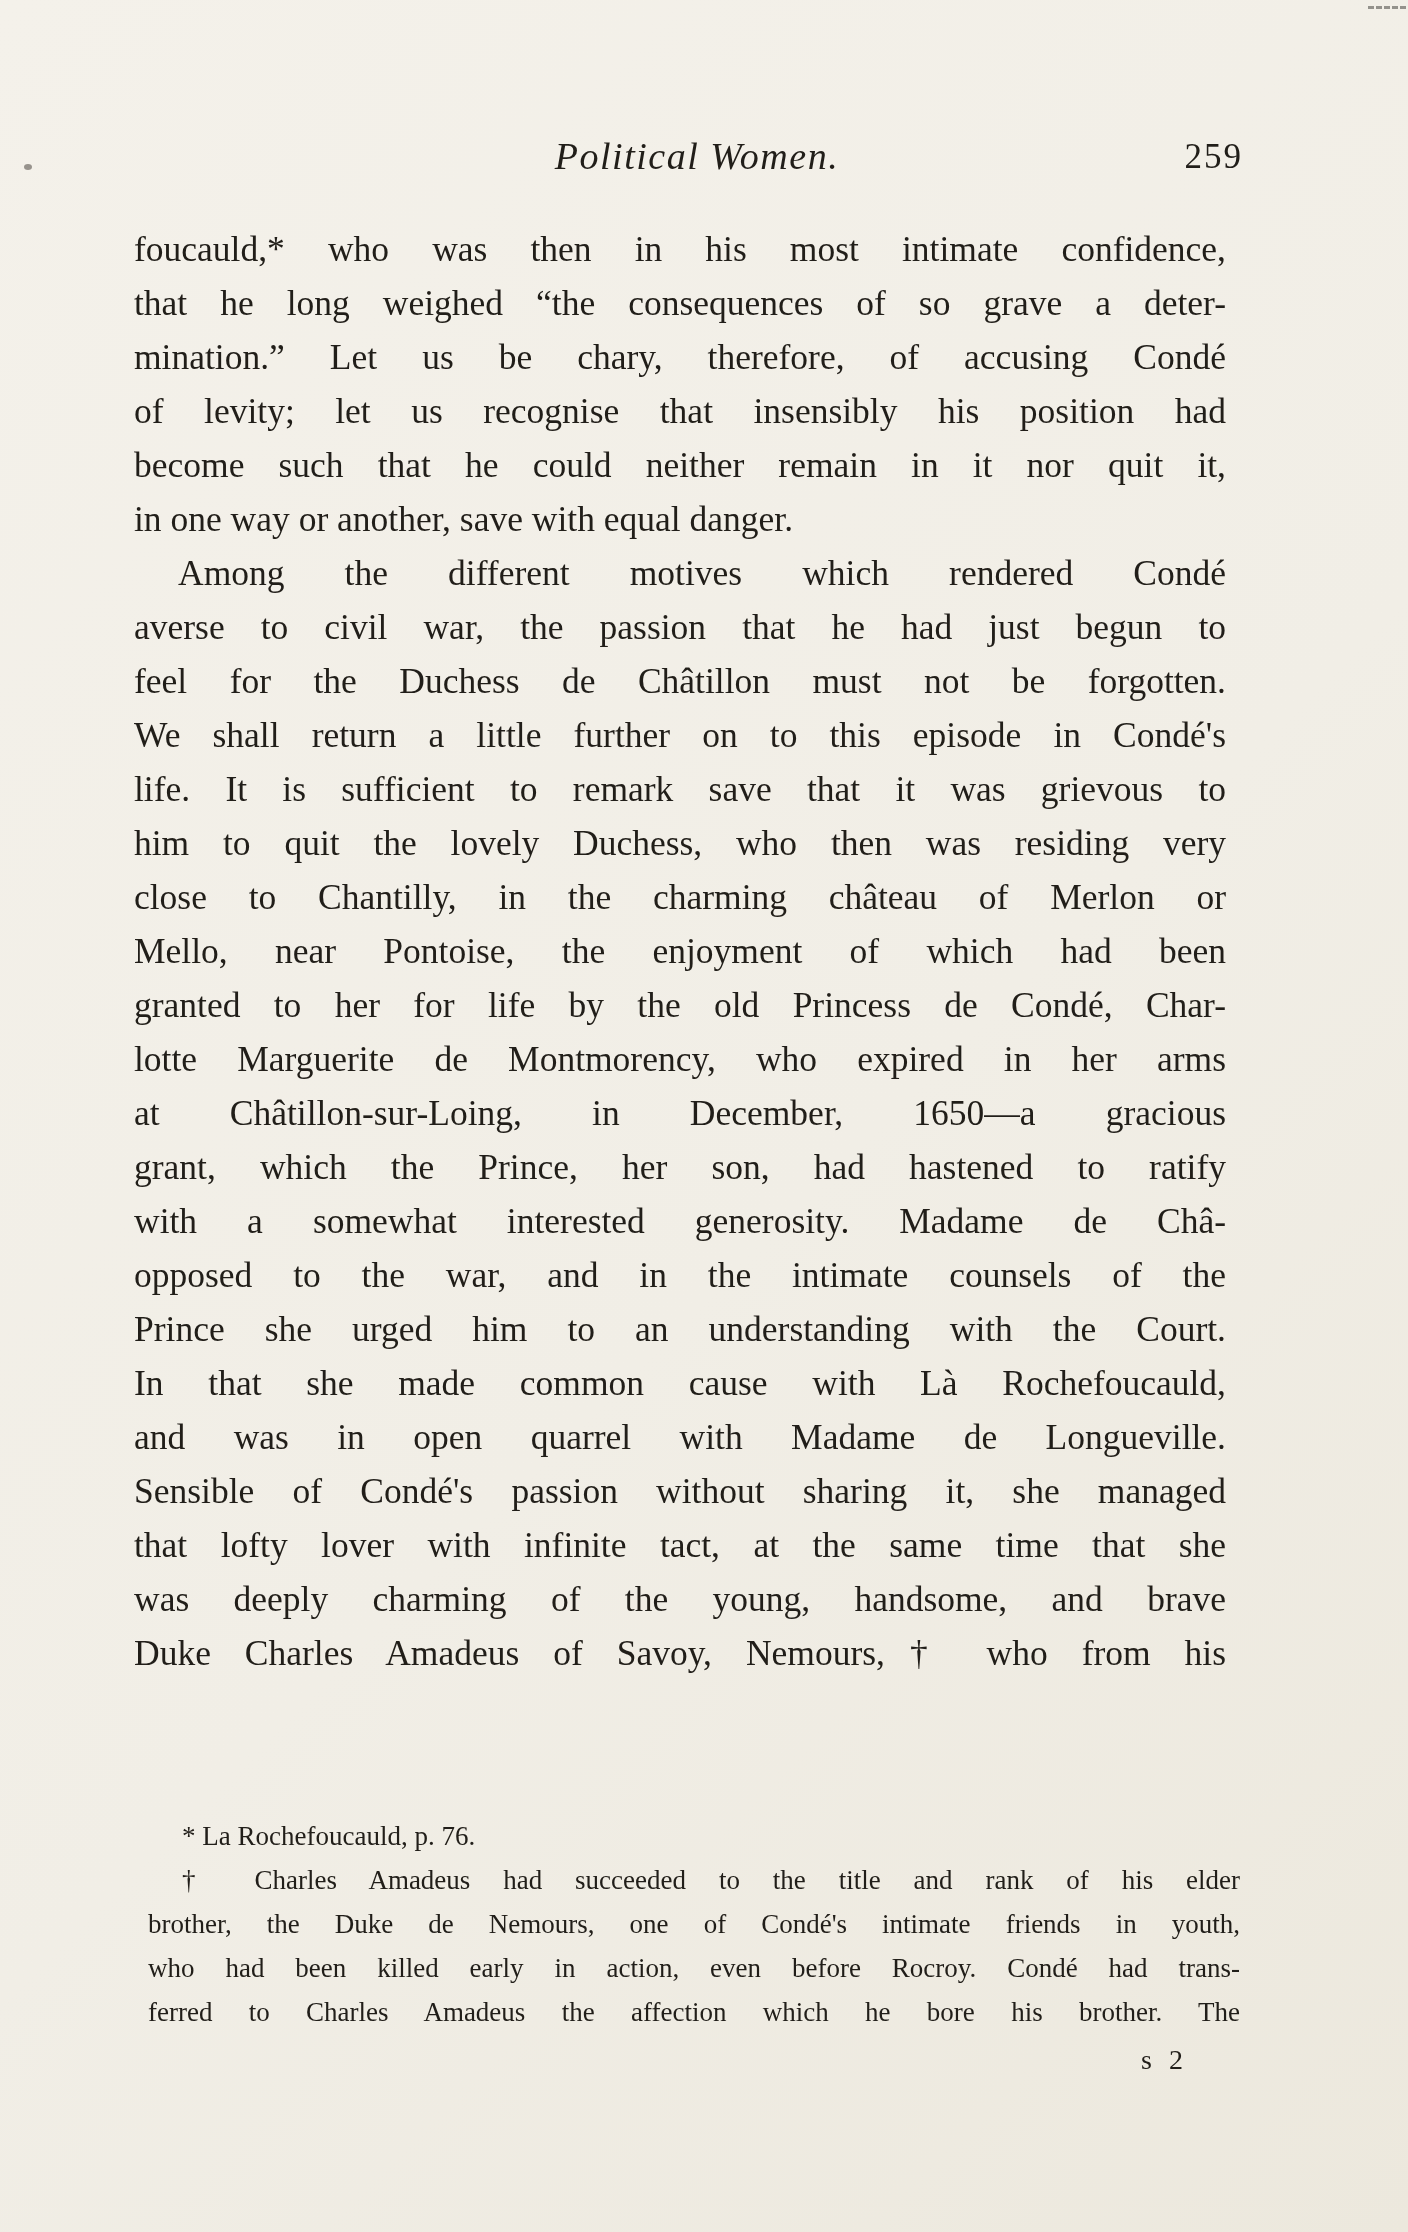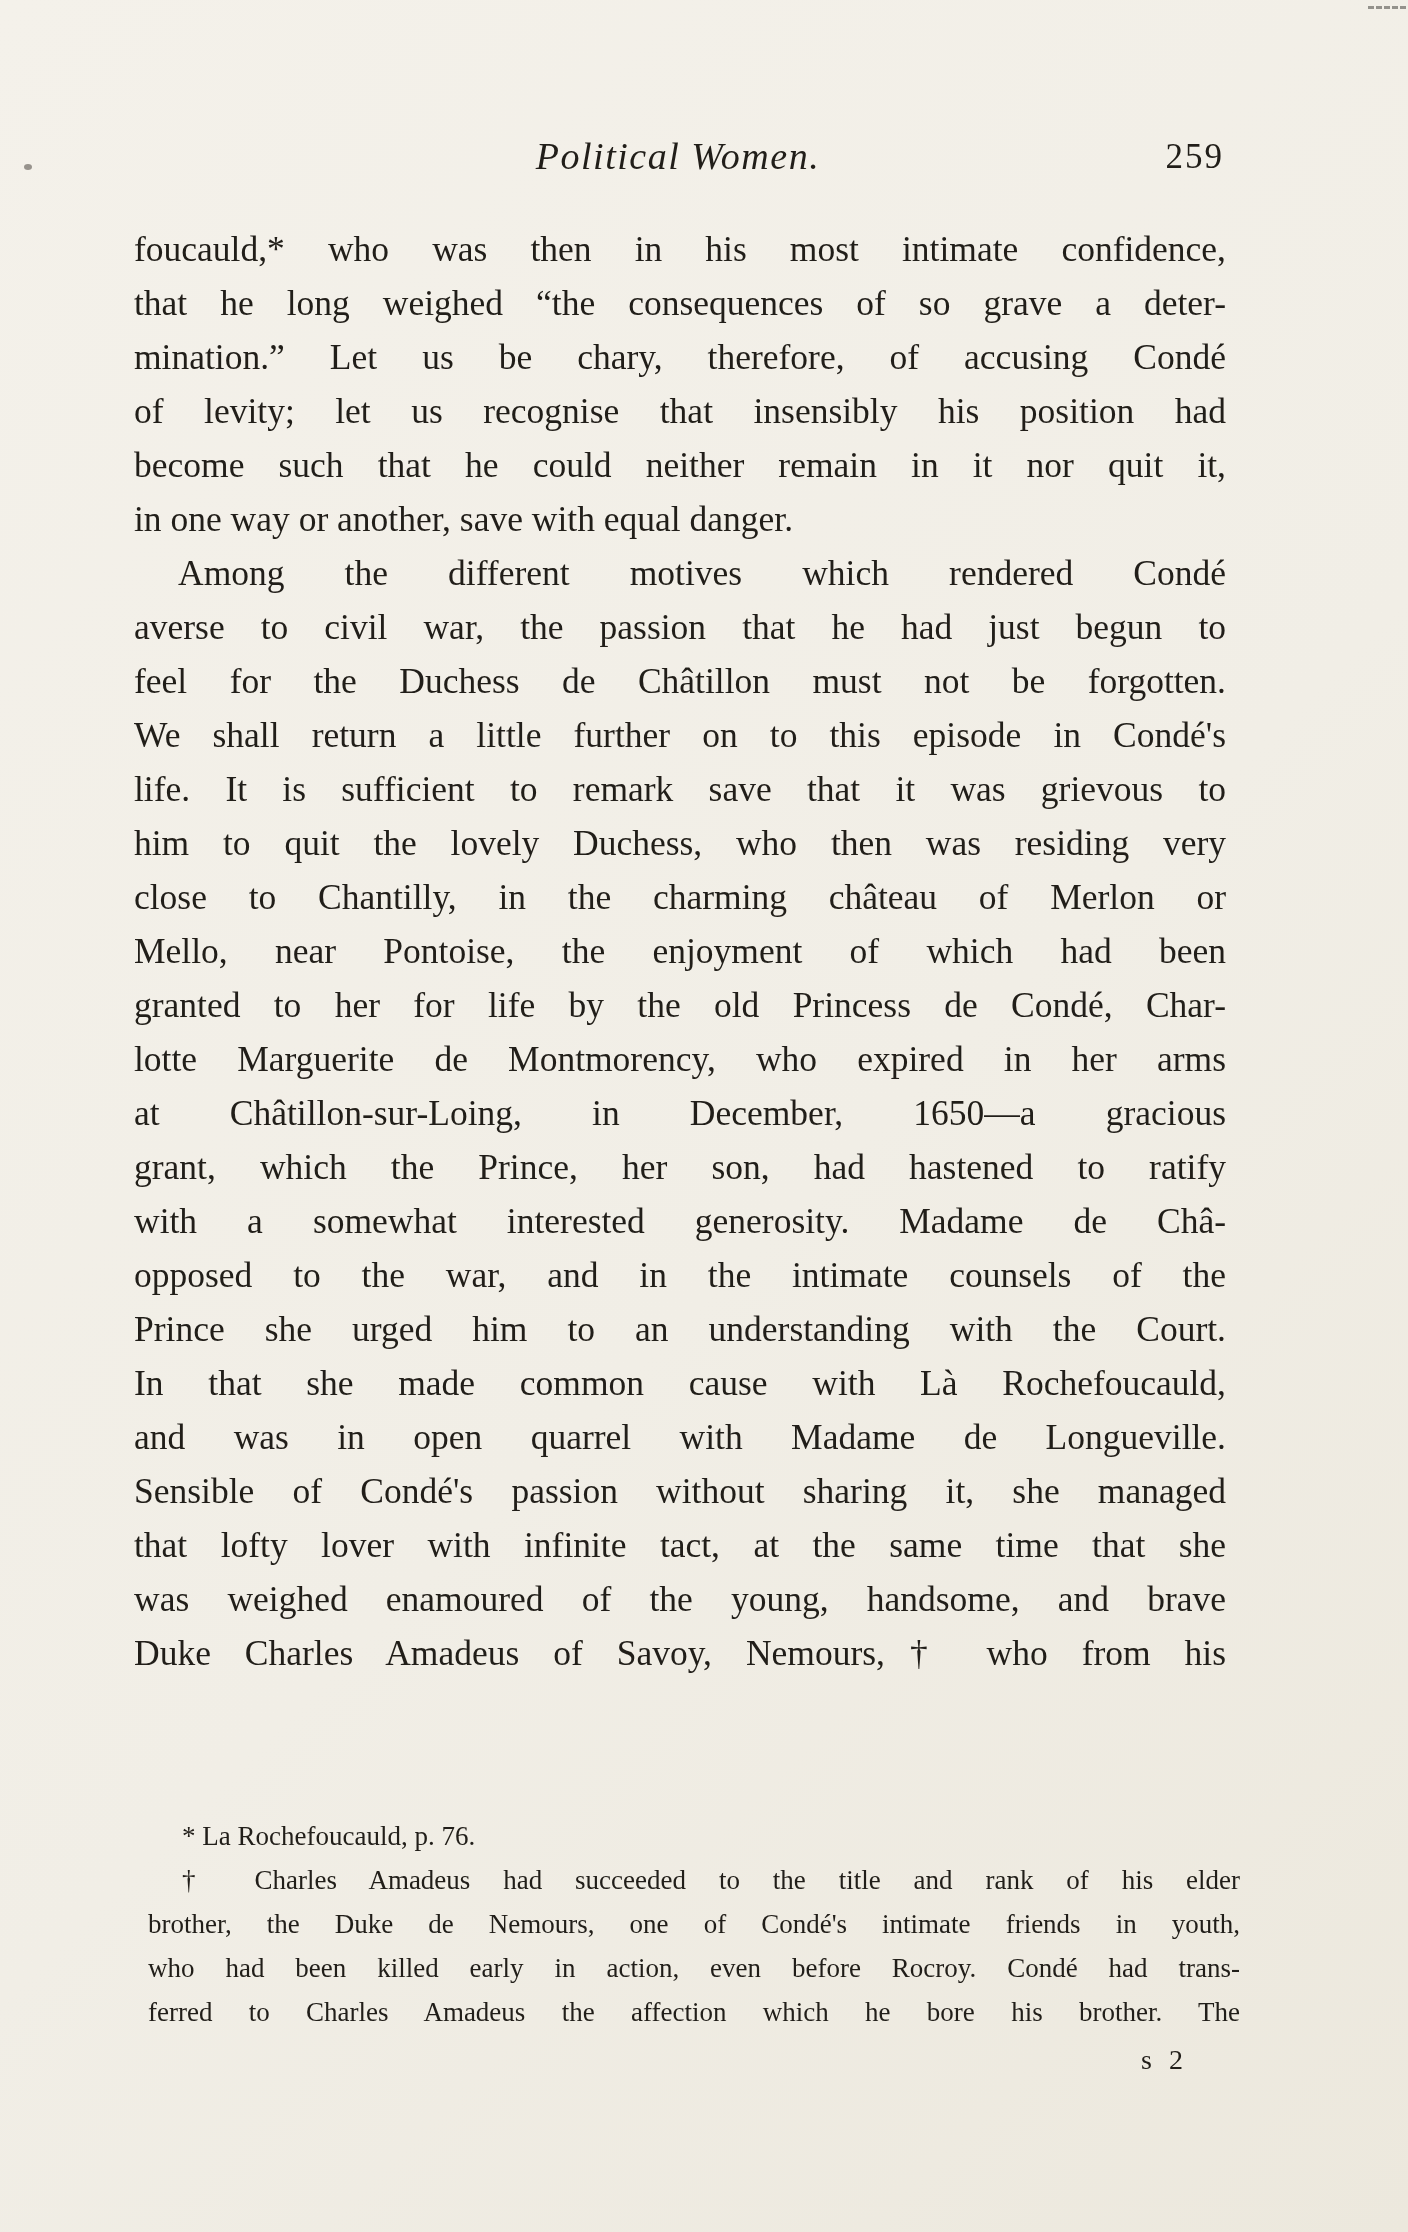--- a/index.html
+++ b/index.html
@@ -15,21 +15,21 @@
     background: linear-gradient(135deg, #f4f1ea 0%, #f1eee6 55%, #ece8dd 100%);
     overflow: hidden;
     font-family: "Liberation Serif", serif;
     color: #211e19;
   }
 
   
   .header {
     position: absolute;
     top: 134px;
-    left: 132px;
+    left: 151px;
     width: 1092px;
     height: 52px;
   }
   .running-title {
     position: absolute;
     left: 0;
     right: 0;
     text-align: center;
     font-style: italic;
     font-size: 38px;
@@ -144,21 +144,21 @@
     <div class="line">lotte Marguerite de Montmorency, who expired in her arms</div>
     <div class="line">at Châtillon-sur-Loing, in December, 1650—a gracious</div>
     <div class="line">grant, which the Prince, her son, had hastened to ratify</div>
     <div class="line">with a somewhat interested generosity.  Madame de Châ-</div>
     <div class="line">opposed to the war, and in the intimate counsels of the</div>
     <div class="line">Prince she urged him to an understanding with the Court.</div>
     <div class="line">In that she made common cause with Là Rochefoucauld,</div>
     <div class="line">and was in open quarrel with Madame de Longueville.</div>
     <div class="line">Sensible of Condé's passion without sharing it, she managed</div>
     <div class="line">that lofty lover with infinite tact, at the same time that she</div>
-    <div class="line">was weighed enamoured of the young, handsome, and brave</div>
+    <div class="line">was deeply charming of the young, handsome, and brave</div>
     <div class="line">Duke Charles Amadeus of Savoy, Nemours,† who from his</div>
   </div>
 
   <div class="footnotes">
     <div class="fn-line flush indent">* La Rochefoucauld, p. 76.</div>
     <div class="fn-line indent">† Charles Amadeus had succeeded to the title and rank of his elder</div>
     <div class="fn-line">brother, the Duke de Nemours, one of Condé's intimate friends in youth,</div>
     <div class="fn-line">who had been killed early in action, even before Rocroy.  Condé had trans-</div>
     <div class="fn-line">ferred to Charles Amadeus the affection which he bore his brother.  The</div>
   </div>

